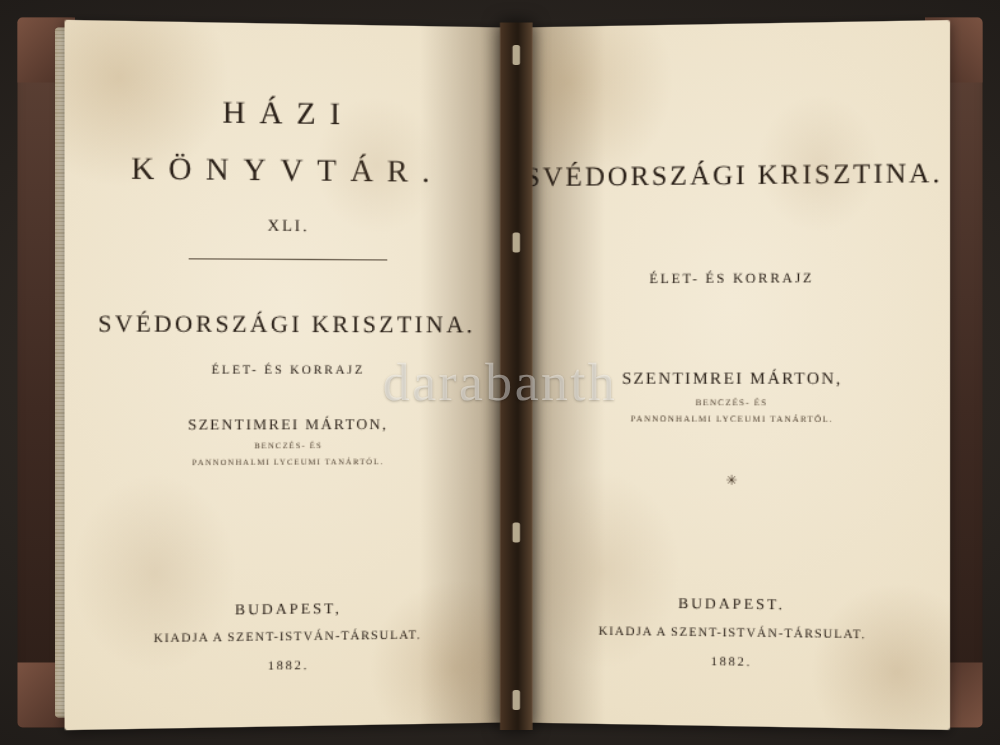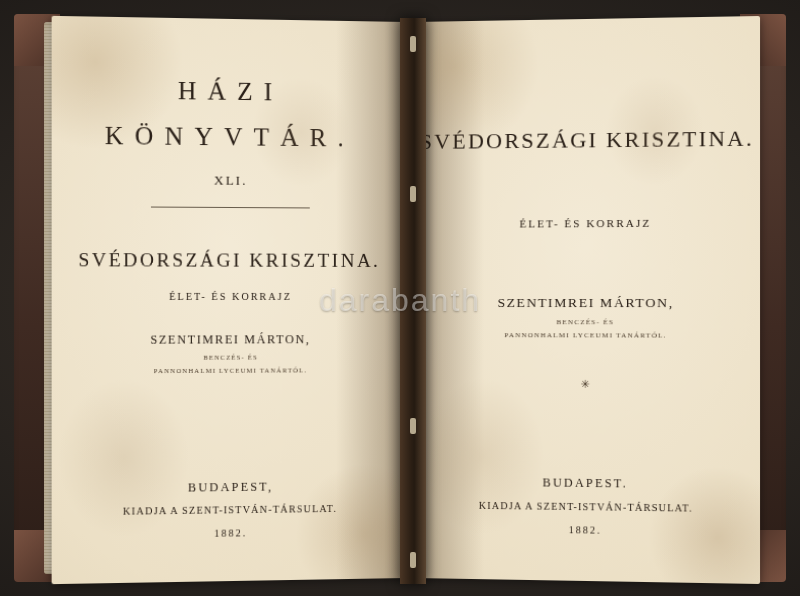--- a/index.html
+++ b/index.html
@@ -213,22 +213,22 @@
     font-size: 11px;
     color: #4a3b2b;
   }
 
   
   .watermark {
     position: absolute;
     left: 0; right: 0;
     top: 282px;
     text-align: center;
-    font-family: Liberation Sans, sans-serif;
-    font-size: 32px;
+    font-family: Liberation Serif, serif;
+    font-size: 43px;
     letter-spacing: 2px;
     color: rgba(255,255,255,.42);
     text-shadow: 0 1px 2px rgba(0,0,0,.25);
     pointer-events: none;
     font-weight: 400;
   }
 </style>
 </head>
 <body>
 

